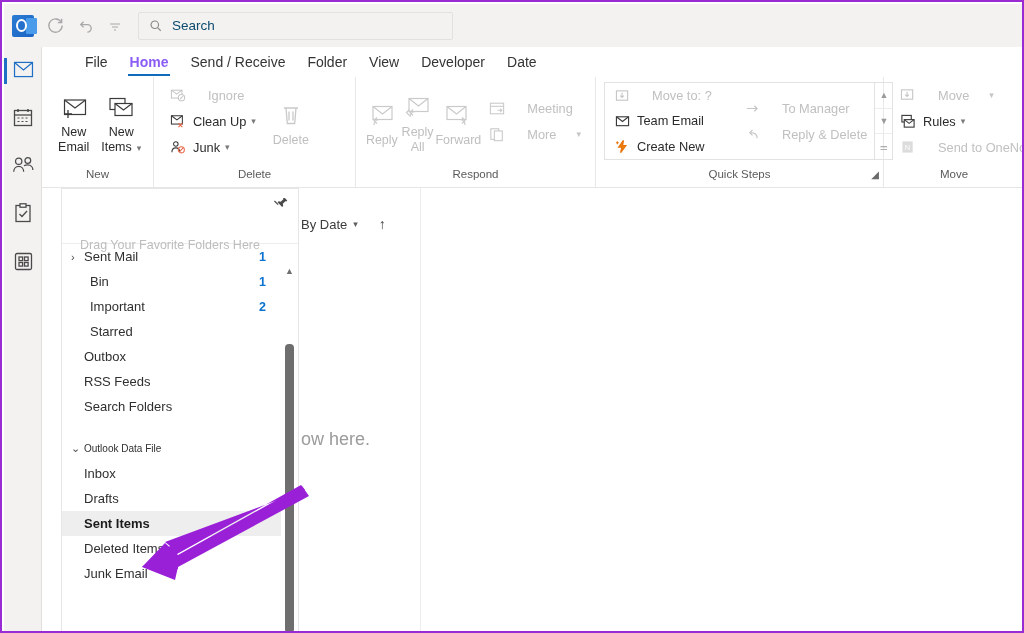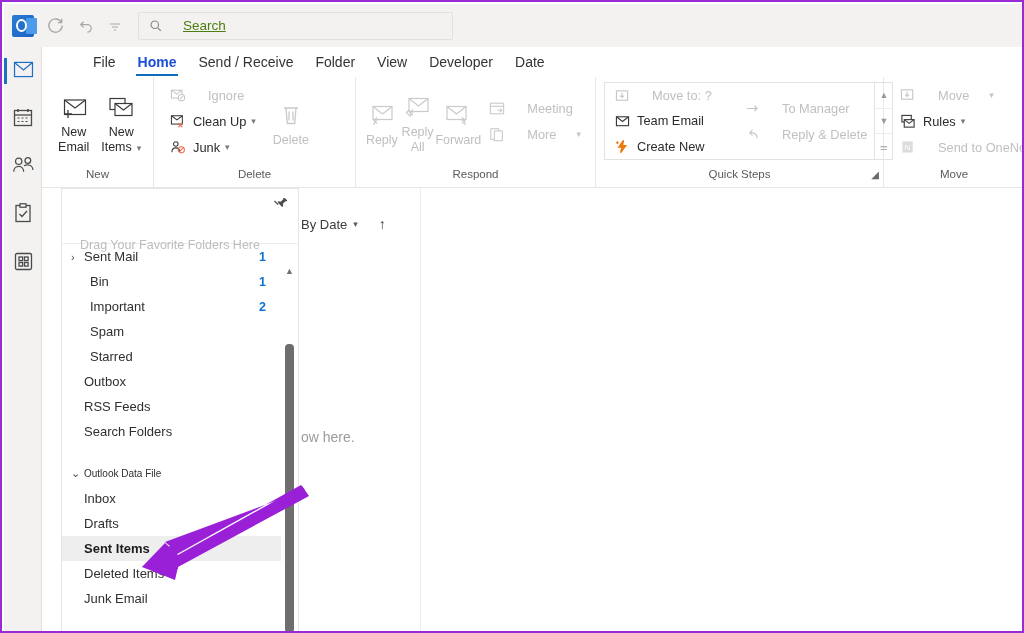--- a/index.html
+++ b/index.html
@@ -72,49 +72,48 @@
     align-items: center;
     box-sizing: border-box;
   }
   .search-box .mag {
     margin-left: 10px;
     color: #8a8886;
     display: flex;
     flex: none;
   }
   .search-ph {
-    margin-left: 20px;
+    margin-left: 9px;
     font-size: 13.5px;
-    color: #4d7c0f;
-    text-decoration: underline;
+    color: #0c4a6e;
   }
 
   
   .tabs-row {
     position: absolute;
     left: 40px; top: 45px;
     width: 980px; height: 30px;
     background: #ffffff;
     display: flex;
     align-items: center;
-    padding-left: 40px;
+    padding-left: 32px;
     box-sizing: border-box;
   }
   .tab {
     font-size: 14px;
     color: #343434;
     padding: 0 11px;
     height: 30px;
     line-height: 30px;
     position: relative;
     white-space: nowrap;
     cursor: default;
   }
   .tab.active {
-    color: #1d4ed8;
+    color: #8b5cf6;
     font-weight: bold;
   }
   .tab.active::after {
     content: "";
     position: absolute;
     left: 9px; right: 9px; bottom: 1px;
     height: 2px;
     background: #0f6cbd;
   }
 
@@ -353,21 +352,21 @@
     align-items: center;
     font-size: 13px;
     color: #3b3b3b;
     white-space: nowrap;
   }
   .sort-row .sc { margin-left: 6px; font-size: 9px; color: #5c5c5c; }
   .sort-row .uparrow { margin-left: 21px; font-size: 14px; color: #3b3b3b; }
   .empty-note {
     position: absolute;
     left: 2px; top: 241px;
-    font-size: 14px;
+    font-size: 18px;
     color: #9b9b9b;
     white-space: nowrap;
   }
 
   
   .read-pane {
     position: absolute;
     left: 419px; top: 186px;
     width: 601px; height: 445px;
     background: #ffffff;
@@ -749,23 +748,20 @@
       </div>
       <div class="frow indent">
         <span class="fname">Bin</span>
         <span class="count">1</span>
       </div>
       <div class="frow indent">
         <span class="fname">Important</span>
         <span class="count">2</span>
       </div>
       <div class="frow indent">
-        <span class="fname">Spam</span>
-      </div>
-      <div class="frow indent">
         <span class="fname">Starred</span>
       </div>
       <div class="frow">
         <span class="fname">Outbox</span>
       </div>
       <div class="frow">
         <span class="fname">RSS Feeds</span>
       </div>
       <div class="frow">
         <span class="fname">Search Folders</span>

